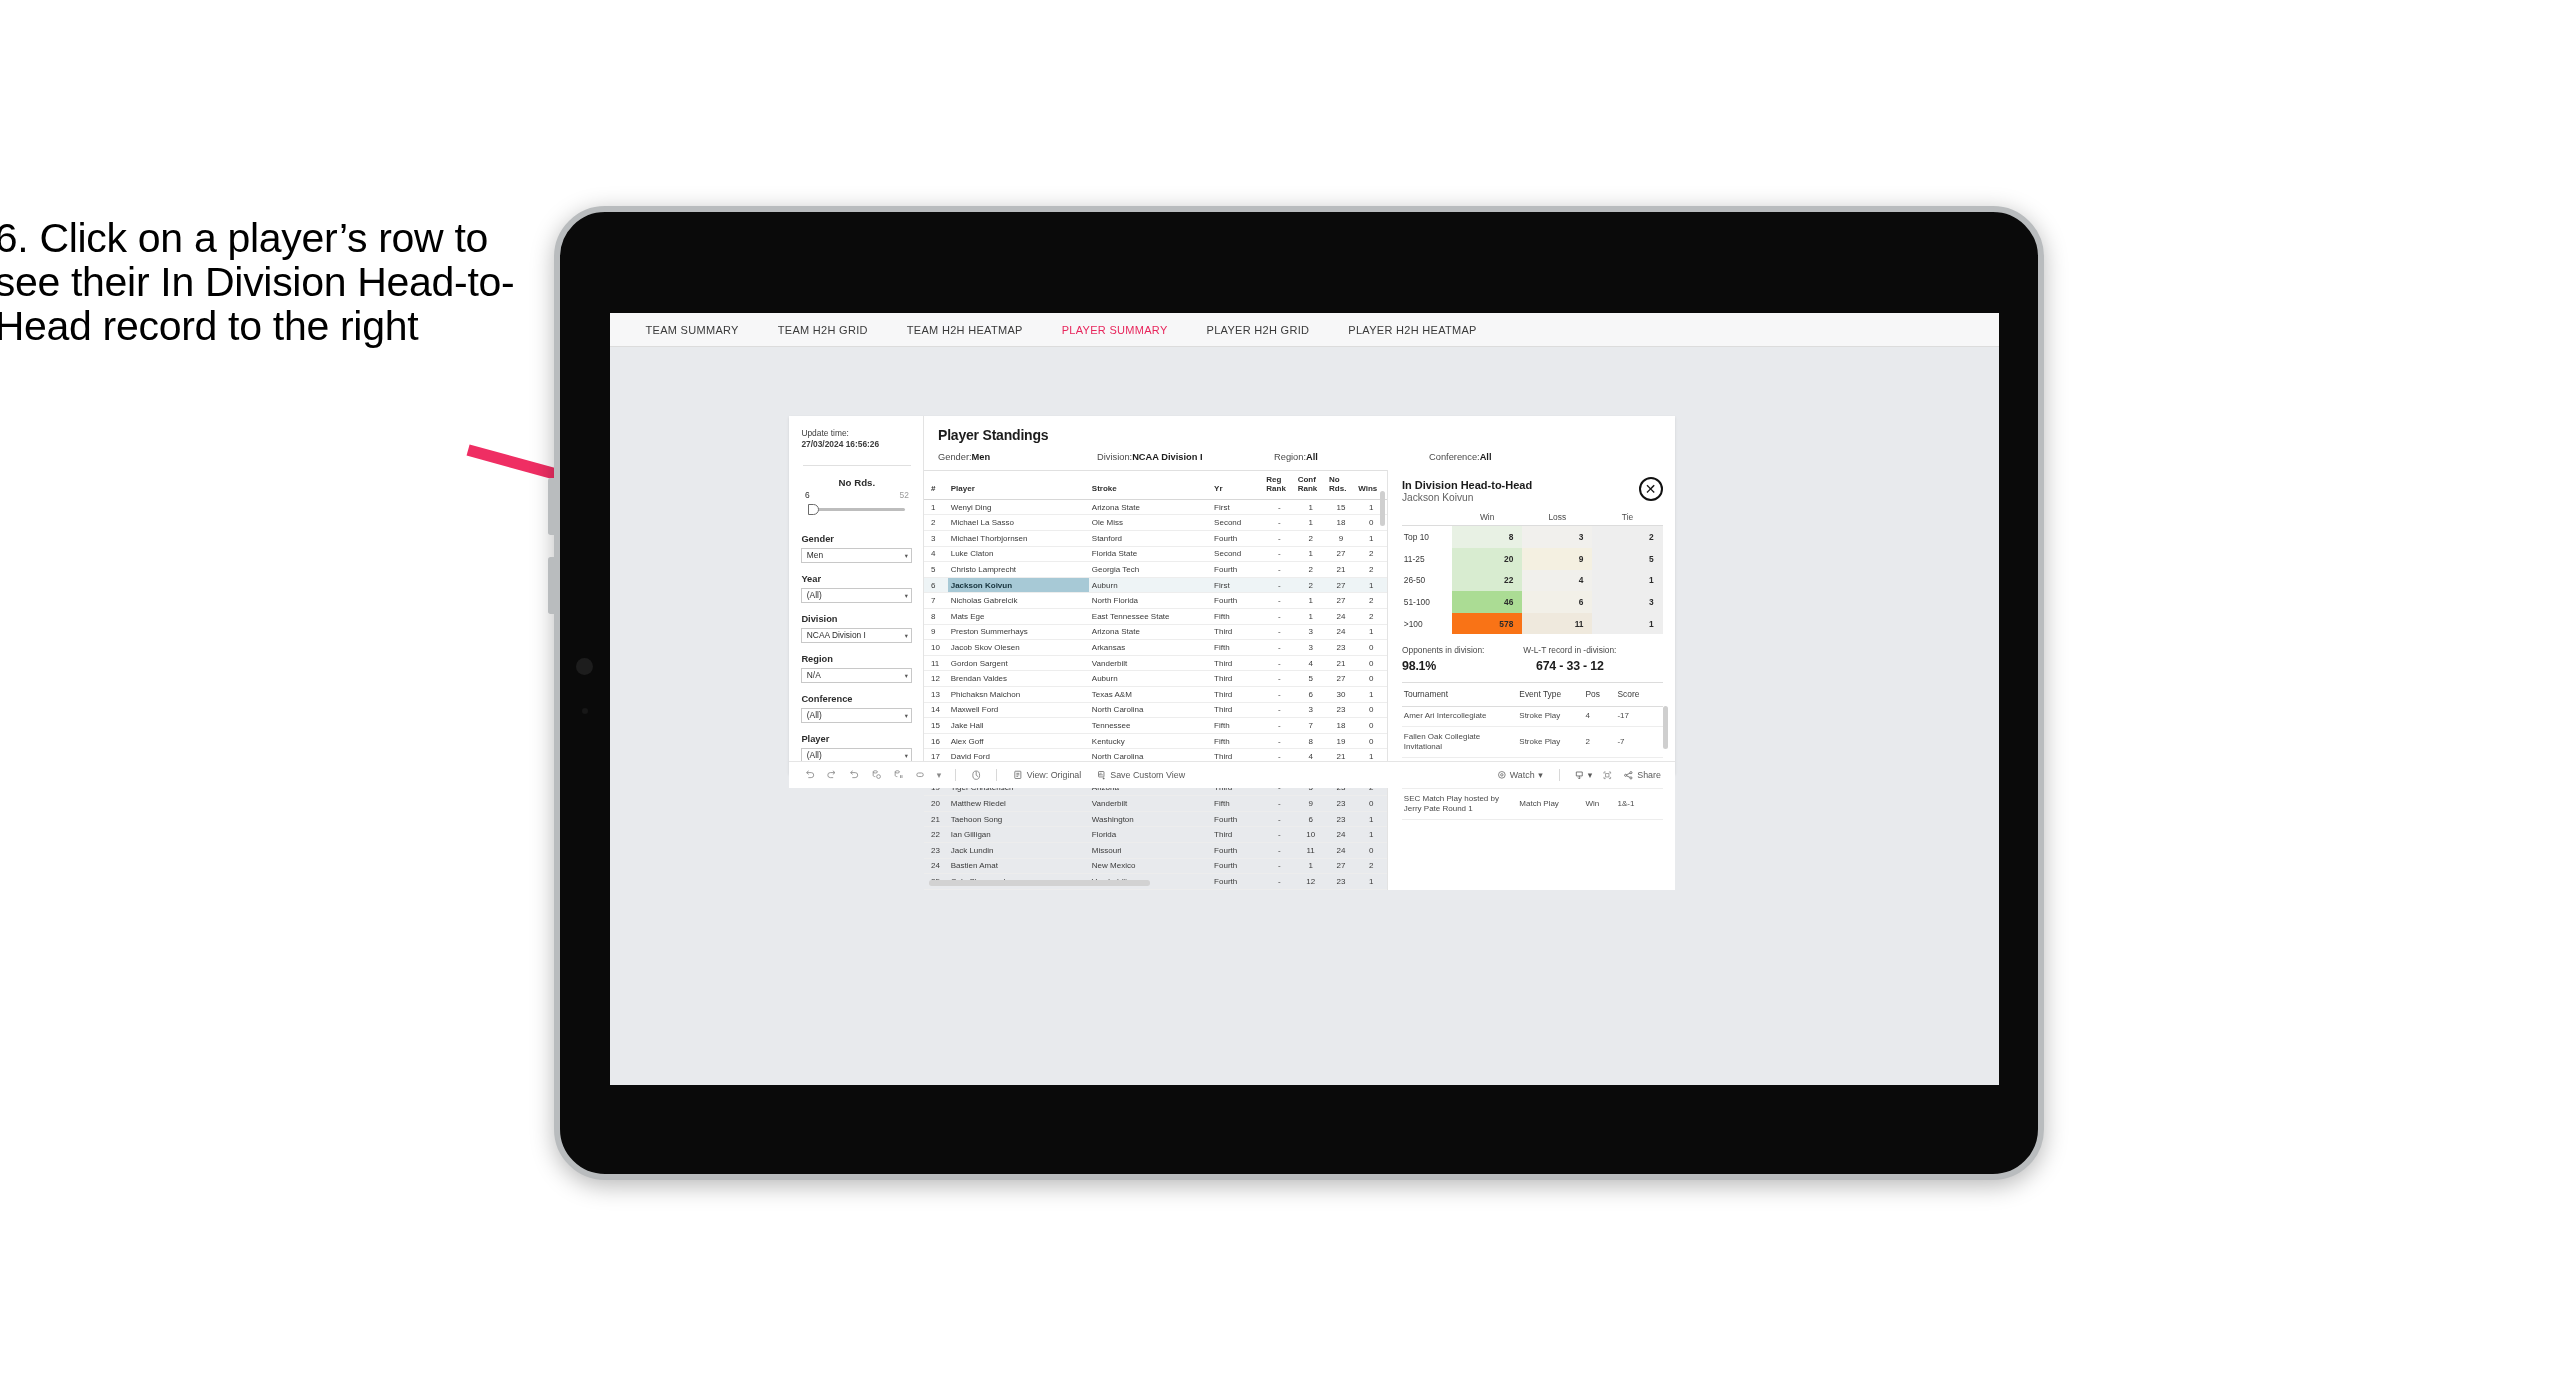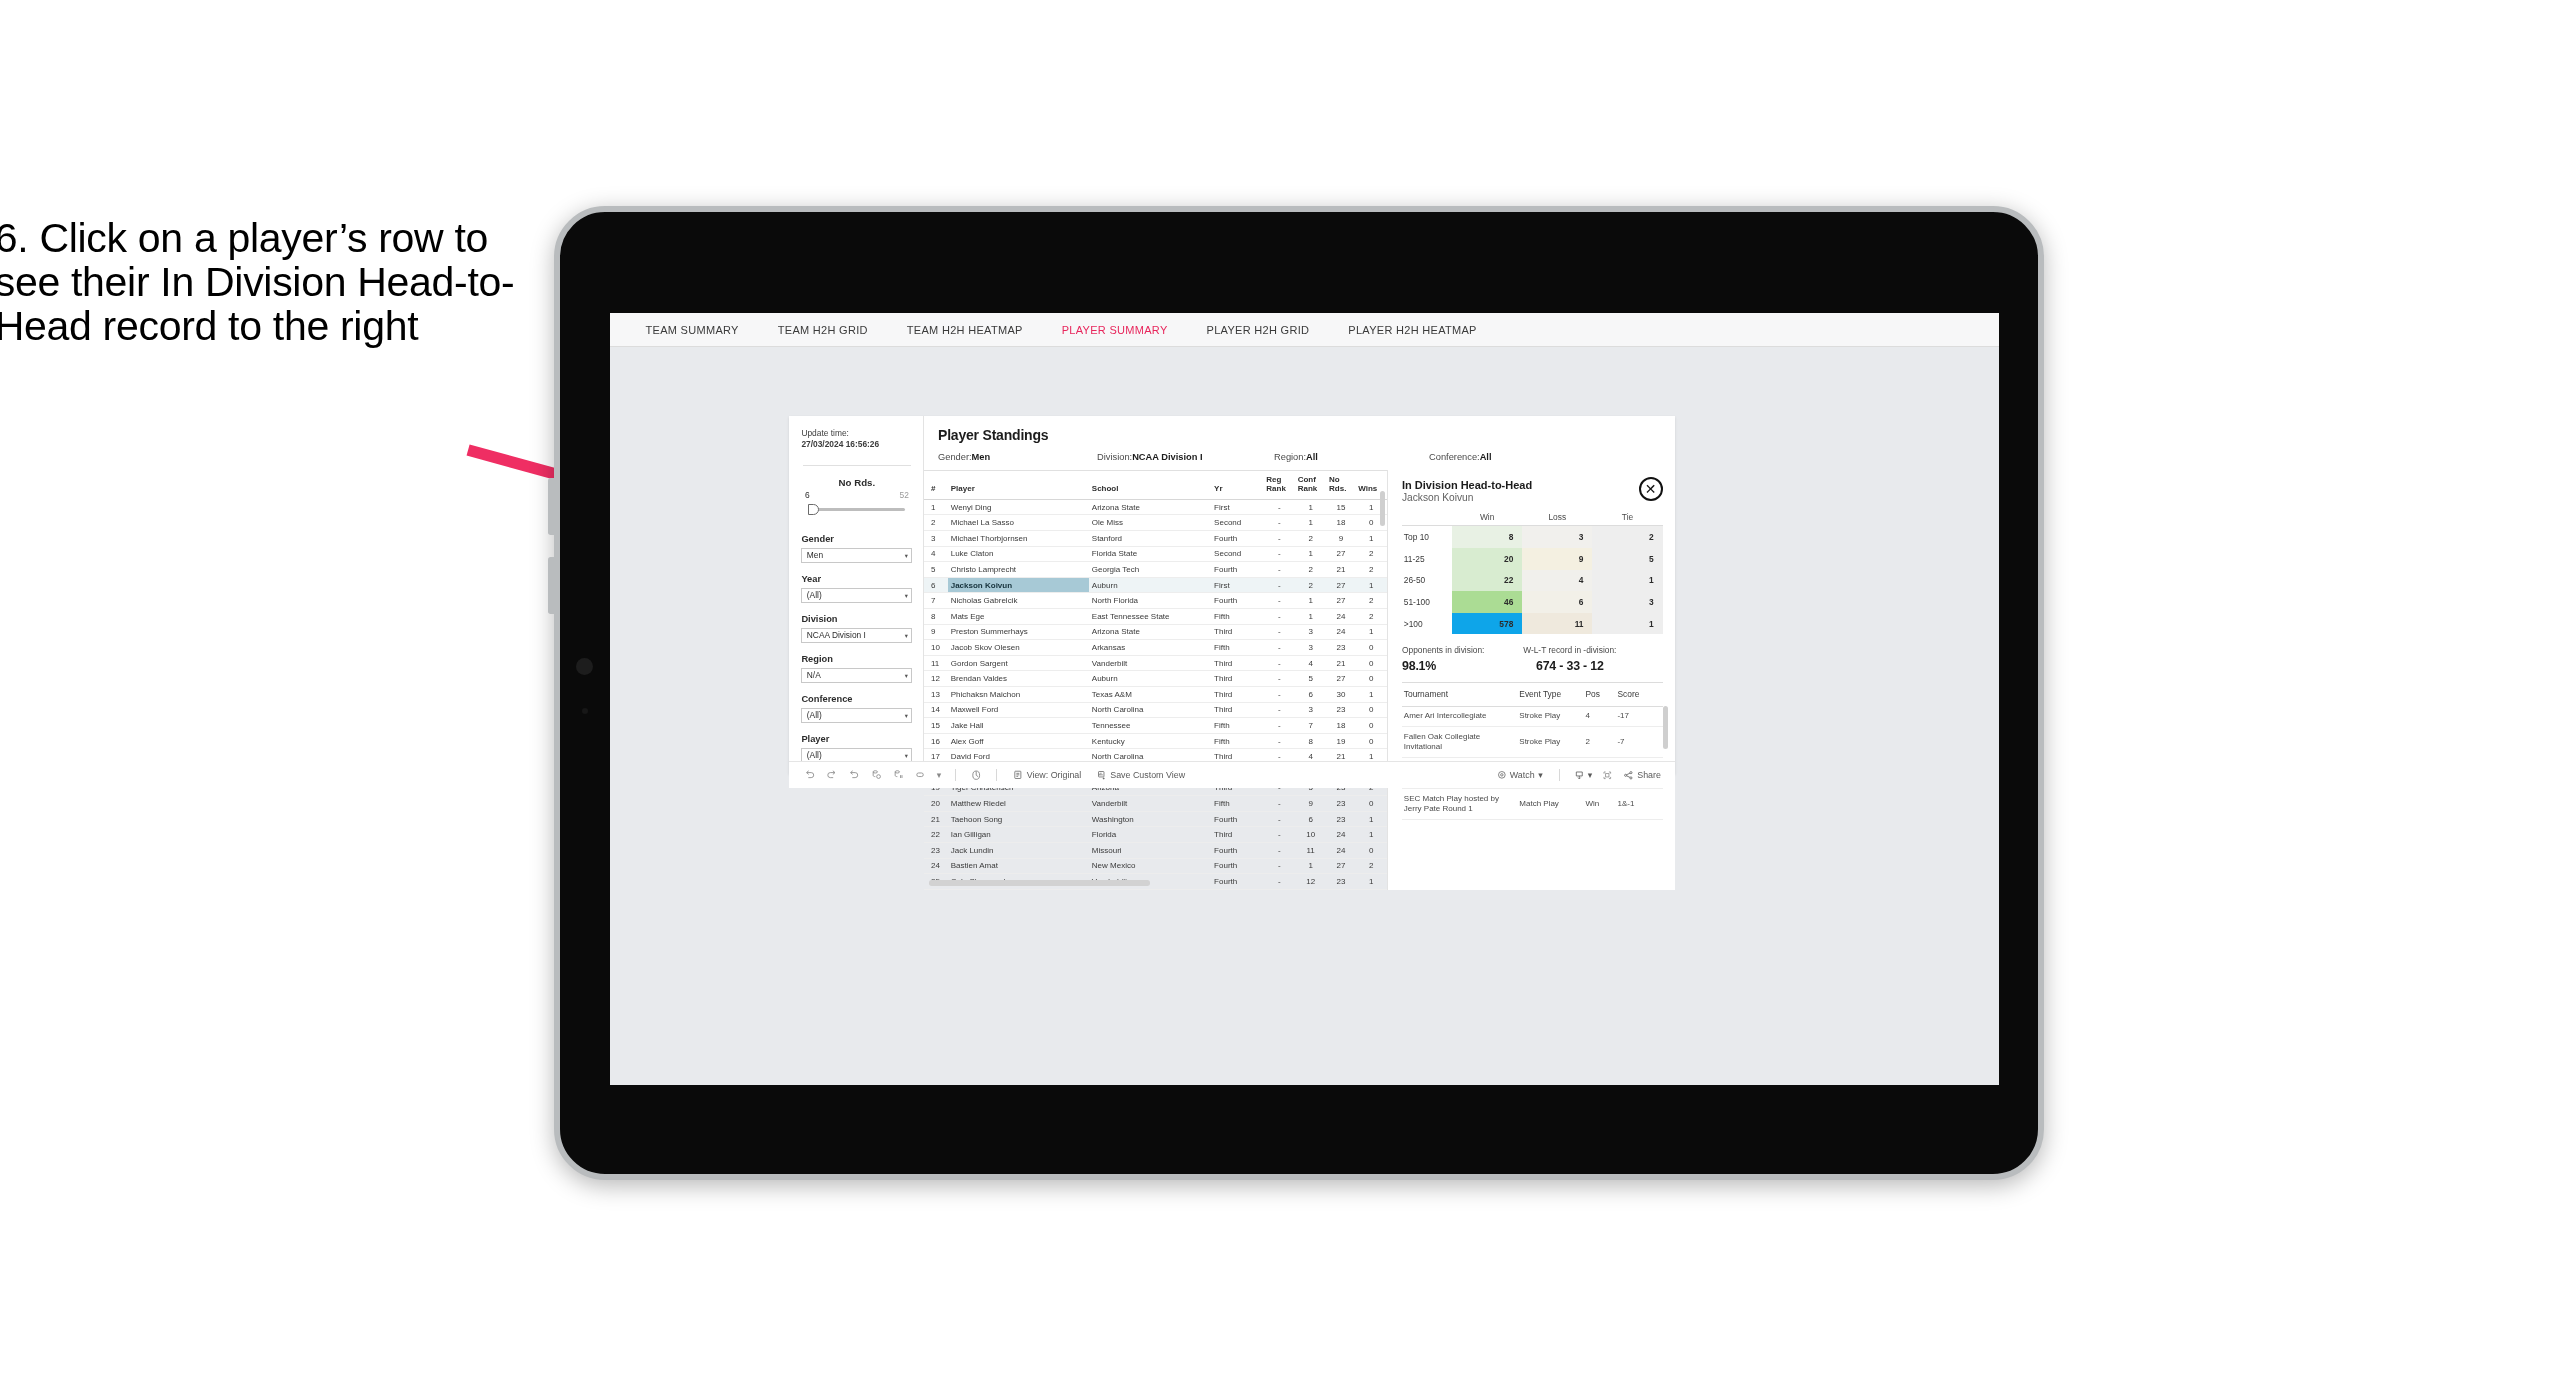--- a/index.html
+++ b/index.html
@@ -361,21 +361,21 @@
             </div>
 
             <div class="tblwrap">
 
               <div class="tblleft">
                 <table class="standings">
                   <thead>
                     <tr>
                       <th class="c-num">#</th>
                       <th class="c-play">Player</th>
-                      <th class="c-sch">School</th>
+                      <th class="c-sch">Stroke</th>
                       <th class="c-yr">Yr</th>
                       <th class="c-rr">Reg Rank</th>
                       <th class="c-cr">Conf Rank</th>
                       <th class="c-nr">No Rds.</th>
                       <th class="c-wi">Wins</th>
                     </tr>
                   </thead>
                   <tbody id="standings-body">
                       <tr>
                         <td class="c-num">1</td>
@@ -667,21 +667,21 @@
                         <td style="background: rgb(238, 238, 238);">1</td>
                       </tr>
                       <tr>
                         <td class="rowlabel">51-100</td>
                         <td style="background: rgb(171, 220, 148);">46</td>
                         <td style="background: rgb(242, 240, 232);">6</td>
                         <td style="background: rgb(238, 238, 238);">3</td>
                       </tr>
                       <tr>
                         <td class="rowlabel">&gt;100</td>
-                        <td style="background: #0ea5e9;">578</td>
+                        <td style="background: #f97316;">578</td>
                         <td style="background: rgb(239, 233, 221);">11</td>
                         <td style="background: rgb(238, 238, 238);">1</td>
                       </tr>
                     </tbody>
                 </table>
 
                 <div class="statsrow">
                   <div class="stat1">
                     <div class="stat-lab">Opponents in division:</div>
                     <div class="stat-val">98.1%</div>

